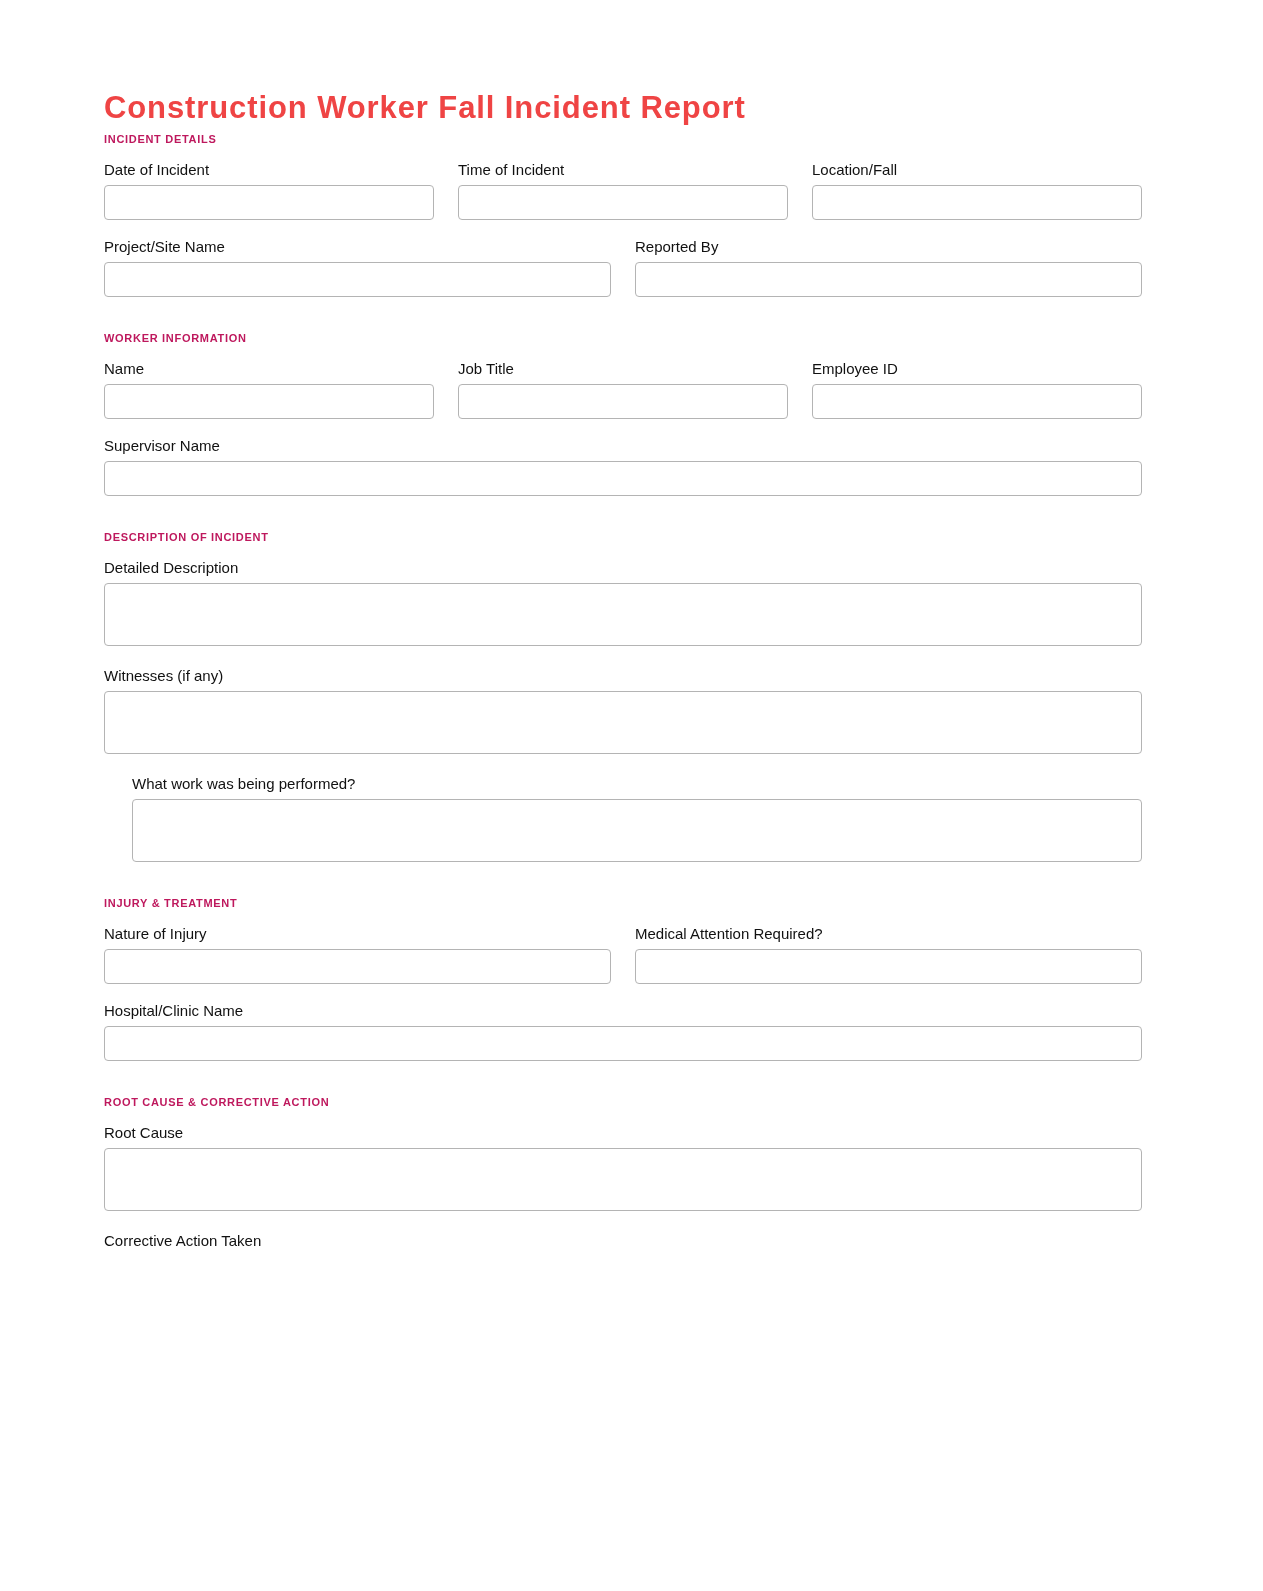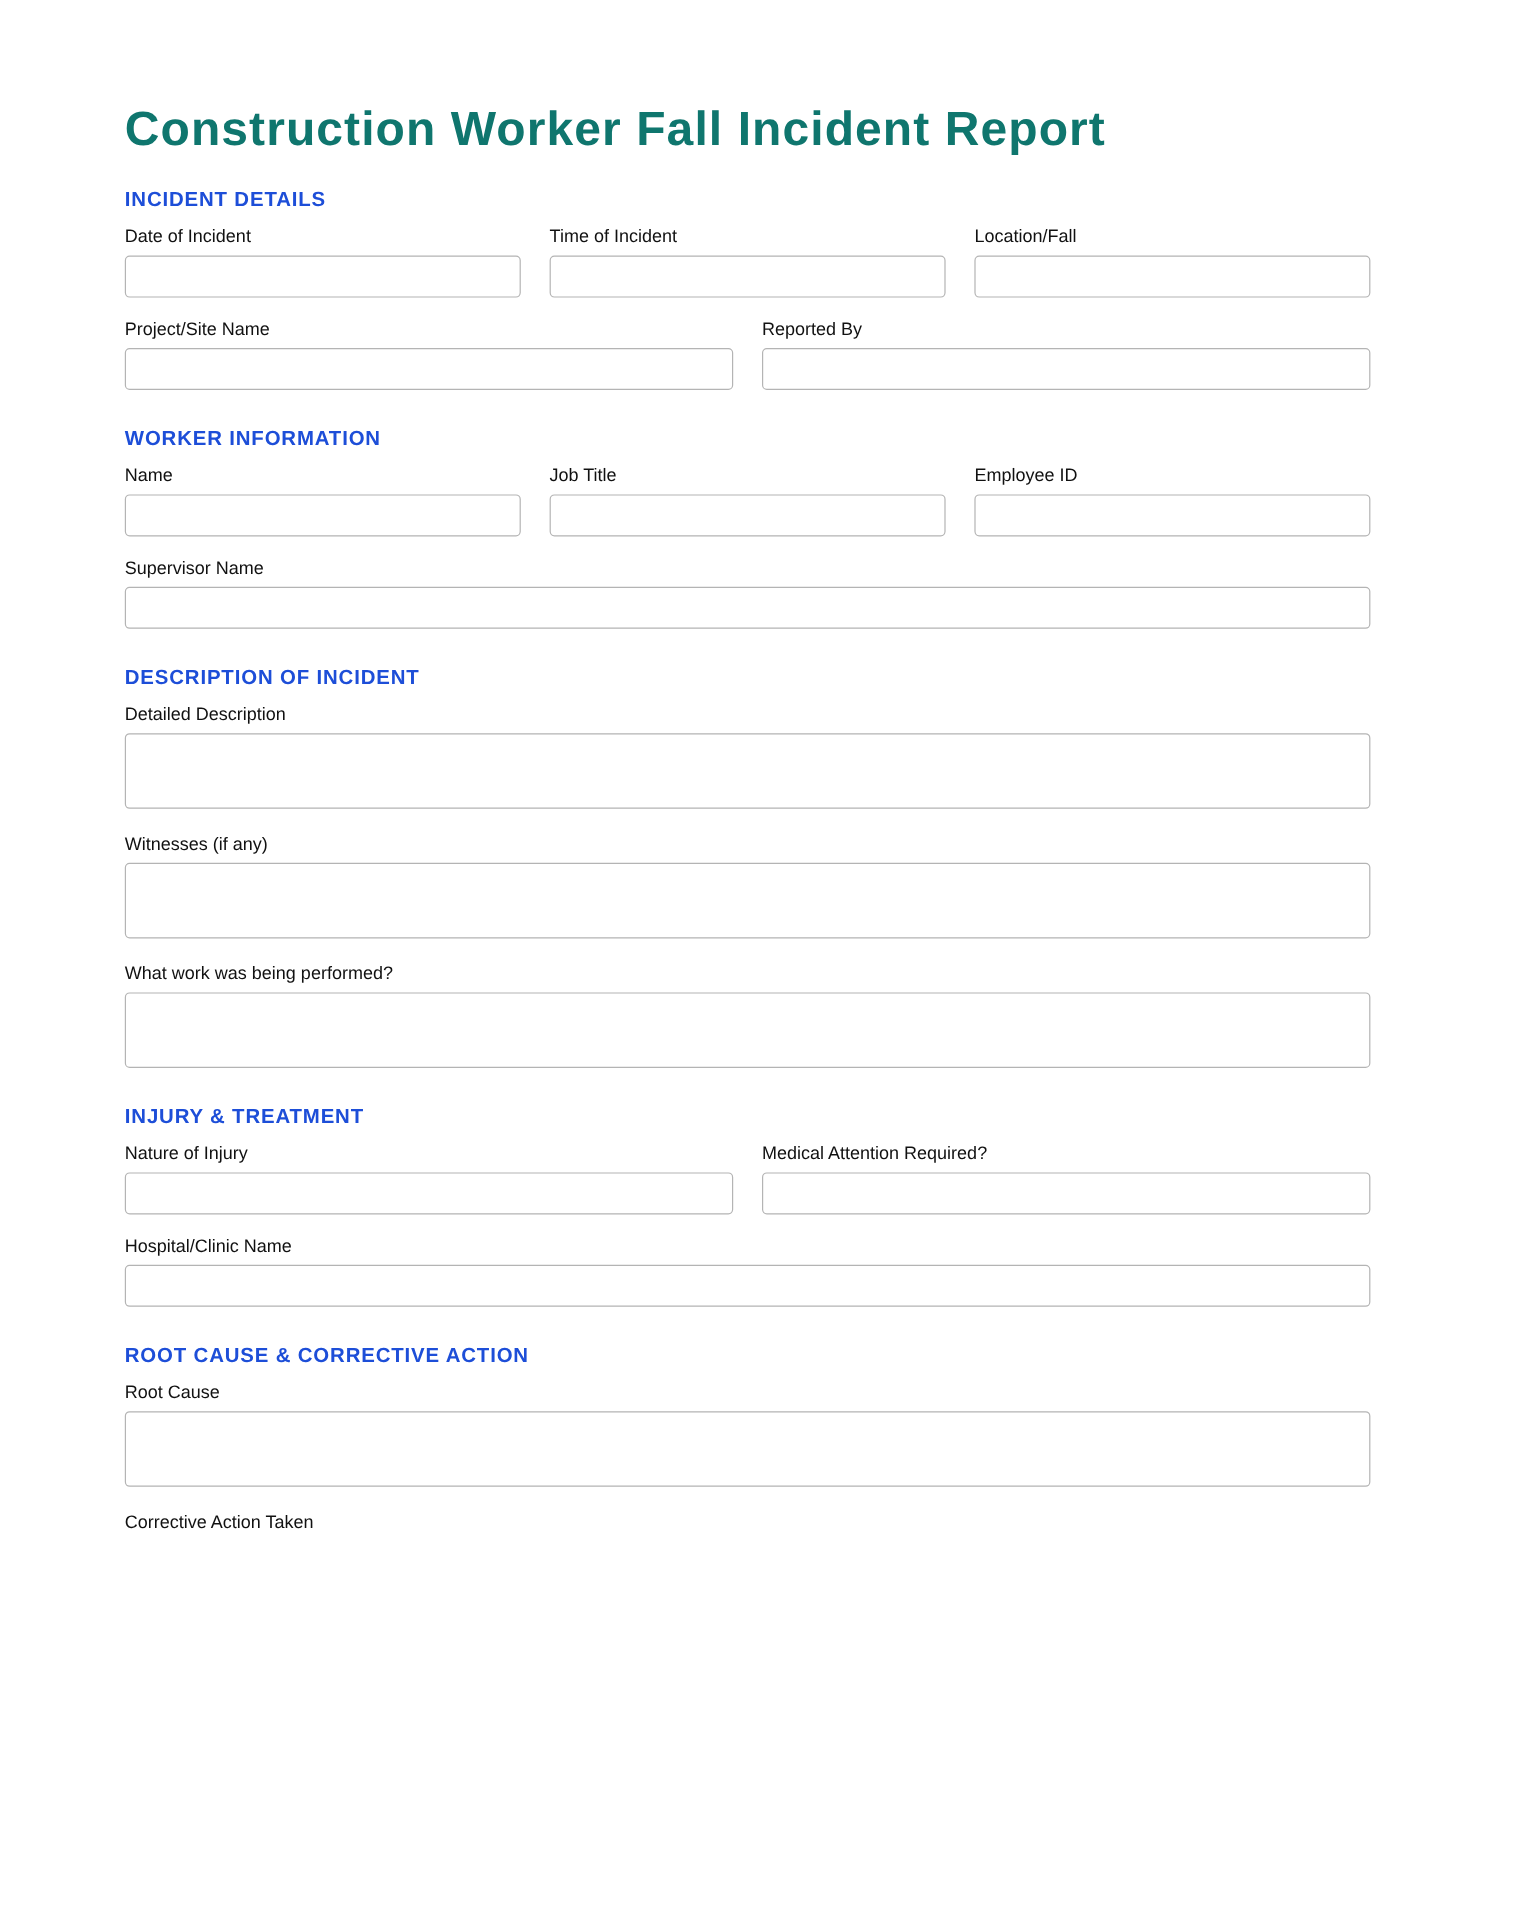--- a/index.html
+++ b/index.html
@@ -12,35 +12,34 @@
       position: relative;
       overflow: hidden;
     }
     .form {
       position: absolute;
       left: 104px;
       top: 88px;
       width: 1038px;
     }
     .title {
-      font-size: 40px;
+      font-size: 31px;
       font-weight: bold;
       letter-spacing: 0.9px;
       line-height: 40px;
-      color: #0f766e;
-      margin-bottom: 28px;
+      color: #ef4444;
     }
     .section { margin-bottom: 30px; }
     .section-heading {
-      font-size: 17px;
+      font-size: 11px;
       font-weight: bold;
       letter-spacing: 0.7px;
       line-height: 22px;
       text-transform: uppercase;
-      color: #1d4ed8;
+      color: #be185d;
       margin-bottom: 10px;
     }
     .row {
       display: flex;
       gap: 24px;
       margin-bottom: 17px;
     }
     .row:last-child { margin-bottom: 0; }
     .field { flex: 1 1 0; min-width: 0; }
     .field-label {
@@ -69,21 +68,21 @@
       border: 1px solid #b4b4b4;
       border-radius: 4px;
       background: #ffffff;
       font-family: "Liberation Sans", sans-serif;
       font-size: 16px;
       padding: 6px 8px;
       resize: none;
       outline: none;
     }
     .row.ta-row { margin-bottom: 20px; }
-    .row.ta-row:last-child { margin-bottom: 0; }
+    .row.ta-row:last-child { margin-bottom: 0; margin-left: 28px; }
     .label-only { margin-top: 20px; }
   </style>
 </head>
 <body>
 
 <div class="form">
 
   <h1 class="title">Construction Worker Fall Incident Report</h1>
 
   <section class="section">

